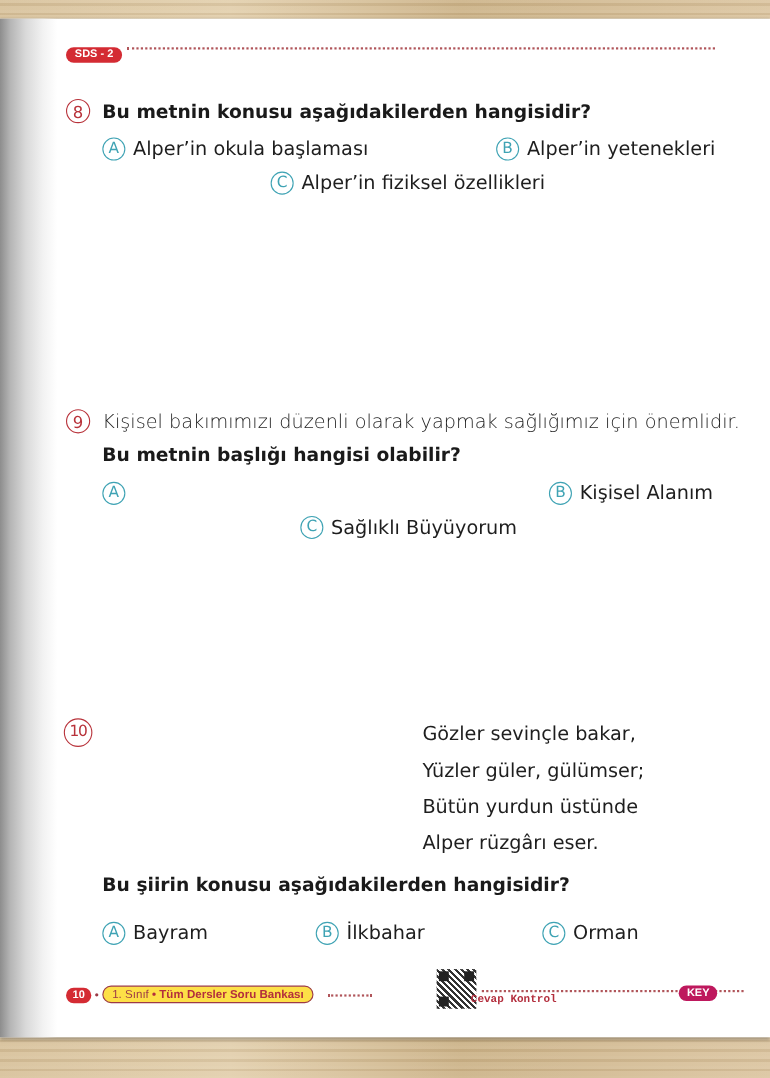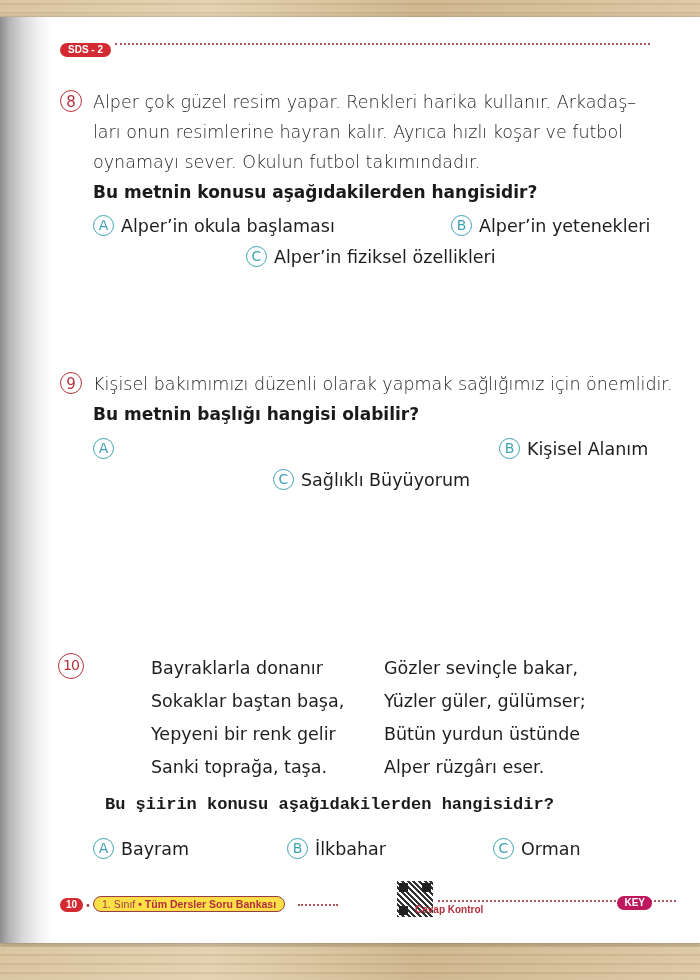--- a/index.html
+++ b/index.html
@@ -87,21 +87,21 @@
     background:
       linear-gradient(#222,#222) 2px 2px/9px 9px no-repeat,
       linear-gradient(#222,#222) 25px 2px/9px 9px no-repeat,
       linear-gradient(#222,#222) 2px 25px/9px 9px no-repeat,
       repeating-linear-gradient(45deg, #333 0 2px, #fff 2px 4px),
       repeating-linear-gradient(-45deg, #444 0 1px, #fff 1px 3px);
     background-color: #fff;
   }
   .fdots2 { position: absolute; left: 378px; top: 5px; width: 238px; border-top: 2px dotted #b0555a; }
   .cevap {
-    position: absolute; left: 355px; top: 9px; font-family: Liberation Sans, sans-serif;
+    position: absolute; left: 368px; top: 9px; font-family: Liberation Mono, monospace;
     font-size: 10px; font-weight: bold; color: #b32e3d;
   }
   .key {
     position: absolute; right: 0; top: 1px; background: #be185d; color: #fff;
     font-family: "Liberation Sans", sans-serif; font-weight: bold; font-size: 10px;
     border-radius: 8px; padding: 1px 7px; line-height: 12px;
   }
   .mid-dot { position:absolute; left: 25px; top: 5px; color:#9c3a46; font-size: 10px; }
 </style>
 </head>
@@ -112,25 +112,20 @@
 
 <div class="page"></div>
 
 <div class="header-row">
   <span class="pill">SDS - 2</span>
   <span class="dots"></span>
 </div>
 
 <div class="q" style="top:87px;">
   <div class="qnum">8</div>
-  <div class="para">
-    <span class="line">Alper çok güzel resim yapar. Renkleri harika kullanır. Arkadaş–</span>
-    <span class="line">ları onun resimlerine hayran kalır. Ayrıca hızlı koşar ve futbol</span>
-    <span class="line">oynamayı sever. Okulun futbol takımındadır.</span>
-  </div>
   <div class="question">Bu metnin konusu aşağıdakilerden hangisidir?</div>
   <div class="opts" style="margin-top:8px;">
     <div class="opt" style="left:0; top:0;">
       <span class="letter">A</span>
       <span>Alper’in okula başlaması</span>
     </div>
     <div class="opt" style="left:358px; top:0;">
       <span class="letter">B</span>
       <span>Alper’in yetenekleri</span>
     </div>
@@ -157,33 +152,27 @@
     </div>
     <div class="opt" style="left:180px; top:31px;">
       <span class="letter">C</span>
       <span>Sağlıklı Büyüyorum</span>
     </div>
   </div>
 </div>
 
 <div class="q" style="top:652px; height:220px;">
   <div class="qnum wide" style="left:-2px; top:1px;">10</div>
-  <div class="poem" style="left:91px;">
-    <span>Bayraklarla donanır</span>
-    <span>Sokaklar baştan başa,</span>
-    <span>Yepyeni bir renk gelir</span>
-    <span>Sanki toprağa, taşa.</span>
-  </div>
   <div class="poem right" style="left:324px;">
     <span>Gözler sevinçle bakar,</span>
     <span>Yüzler güler, gülümser;</span>
     <span>Bütün yurdun üstünde</span>
     <span>Alper rüzgârı eser.</span>
   </div>
-  <div class="question" style="position:absolute; top:138px; left:12px; margin-left:33px;font-family:Liberation Mono, monospace;">Bu şiirin konusu aşağıdakilerden hangisidir?</div>
+  <div class="question" style="position:absolute; top:138px; left:0; margin-left:33px;">Bu şiirin konusu aşağıdakilerden hangisidir?</div>
   <div class="opts" style="position:absolute; top:186px; left:0; width:560px;">
     <div class="opt" style="left:0; top:0;">
       <span class="letter">A</span>
       <span>Bayram</span>
     </div>
     <div class="opt" style="left:194px; top:0;">
       <span class="letter">B</span>
       <span>İlkbahar</span>
     </div>
     <div class="opt" style="left:400px; top:0;">

